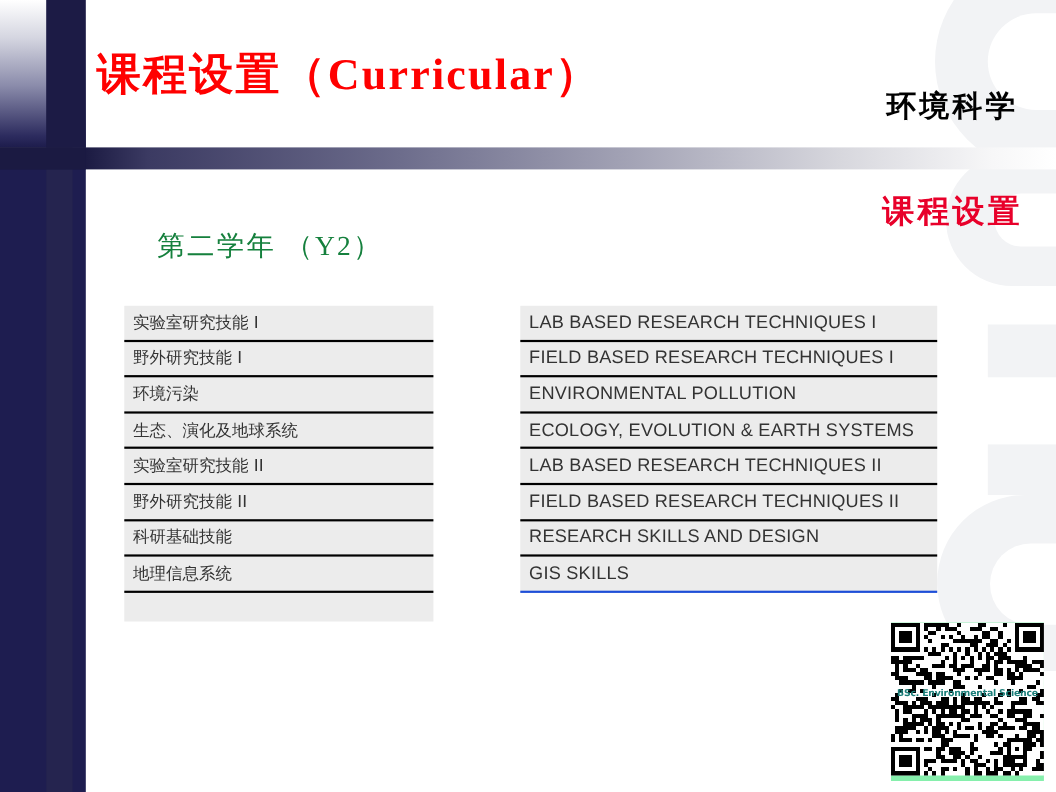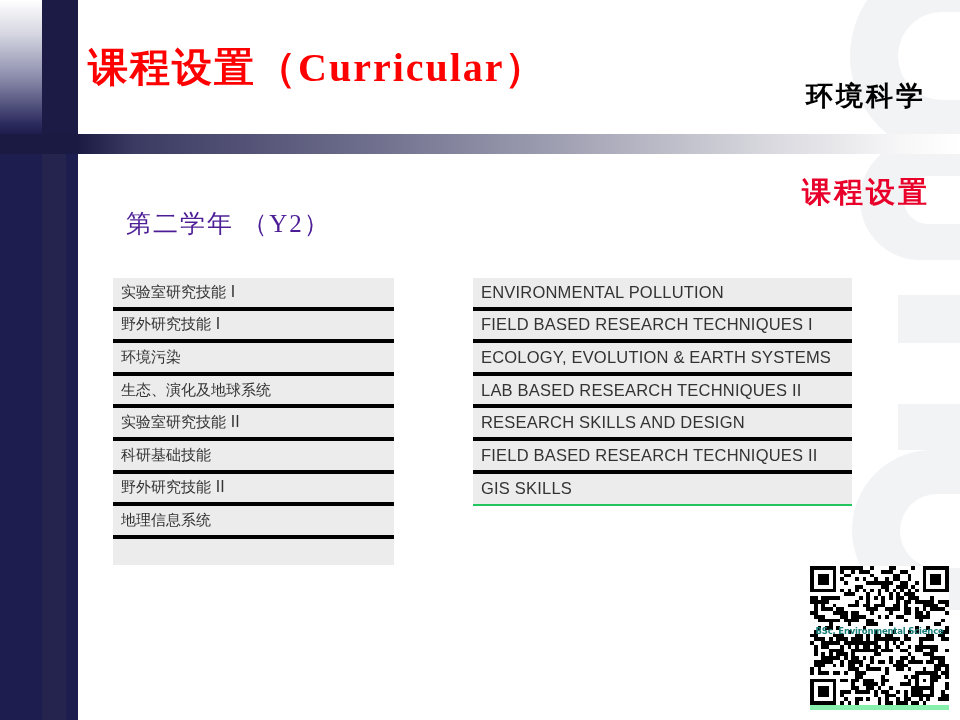--- a/index.html
+++ b/index.html
@@ -181,24 +181,24 @@
     font-weight: bold;
     font-size: 29px;
     letter-spacing: 3px;
     white-space: nowrap;
     text-align: right;
   }
 
   
   .year-subtitle {
     position: absolute;
-    left: 126px;
+    left: 143px;
     top: 207px;
     z-index: 5;
-    color: #4c1d95;
+    color: #15803d;
     font-family: "Liberation Serif", "DejaVu Serif", serif;
     font-size: 25px;
     letter-spacing: 2px;
     white-space: nowrap;
   }
 
   
   .course-table {
     position: absolute;
     z-index: 5;
@@ -211,21 +211,21 @@
     width: 281px;
   }
   .course-table.en {
     left: 473px;
     top: 278px;
     width: 379px;
   }
   .course-row {
     height: 32.6px;
     box-sizing: border-box;
-    border-bottom: 4px solid #000000;
+    border-bottom: 2px solid #000000;
     display: flex;
     align-items: center;
     padding-left: 8px;
     color: #333333;
     white-space: nowrap;
     overflow: hidden;
   }
   .course-table.cn .course-row {
     font-size: 15px;
     font-family: "DejaVu Sans", sans-serif;
@@ -233,21 +233,21 @@
   .course-table.en .course-row {
     font-size: 16.5px;
     letter-spacing: 0.2px;
     font-family: "Liberation Sans", sans-serif;
   }
   .course-row.spacer {
     border-bottom: none;
     height: 22px;
   }
   .course-table.cn .course-row.spacer { height: 26px; }
-  .course-table.en .course-row.last { border-bottom: 2px solid #22c55e; }
+  .course-table.en .course-row.last { border-bottom: 2px solid #1d4ed8; }
 
   
   .qr-wrap {
     position: absolute;
     left: 810px;
     top: 566px;
     width: 139px;
     height: 144px;
     z-index: 6;
     background: #86efac;
@@ -291,33 +291,34 @@
   <div class="label-section">课程设置</div>
 
   <div class="year-subtitle">第二学年 （Y2）</div>
 
   <div class="course-table cn">
       <div class="course-row">实验室研究技能 I</div>
       <div class="course-row">野外研究技能 I</div>
       <div class="course-row">环境污染</div>
       <div class="course-row">生态、演化及地球系统</div>
       <div class="course-row">实验室研究技能 II</div>
+      <div class="course-row">野外研究技能 II</div>
       <div class="course-row">科研基础技能</div>
-      <div class="course-row">野外研究技能 II</div>
       <div class="course-row">地理信息系统</div>
       <div class="course-row spacer"></div>
     </div>
 
   <div class="course-table en">
+      <div class="course-row">LAB BASED RESEARCH TECHNIQUES  I</div>
+      <div class="course-row">FIELD BASED RESEARCH TECHNIQUES  I</div>
       <div class="course-row">ENVIRONMENTAL POLLUTION</div>
-      <div class="course-row">FIELD BASED RESEARCH TECHNIQUES  I</div>
       <div class="course-row">ECOLOGY, EVOLUTION &amp; EARTH SYSTEMS</div>
       <div class="course-row">LAB BASED RESEARCH TECHNIQUES  II</div>
+      <div class="course-row">FIELD BASED RESEARCH TECHNIQUES  II</div>
       <div class="course-row">RESEARCH SKILLS AND DESIGN</div>
-      <div class="course-row">FIELD BASED RESEARCH TECHNIQUES  II</div>
       <div class="course-row last">GIS SKILLS</div>
     </div>
 
   <div class="qr-wrap">
     <svg width="139" height="139" viewBox="0 0 37 37" shape-rendering="crispEdges">
       <rect width="37" height="37" fill="#ffffff"></rect>
       <g id="qr-modules" fill="#000000">
           <path d="M0 0h1v1h-1zM1 0h1v1h-1zM2 0h1v1h-1zM3 0h1v1h-1zM4 0h1v1h-1zM5 0h1v1h-1zM6 0h1v1h-1zM8 0h1v1h-1zM9 0h1v1h-1zM10 0h1v1h-1zM11 0h1v1h-1zM12 0h1v1h-1zM13 0h1v1h-1zM16 0h1v1h-1zM21 0h1v1h-1zM22 0h1v1h-1zM27 0h1v1h-1zM30 0h1v1h-1zM31 0h1v1h-1zM32 0h1v1h-1zM33 0h1v1h-1zM34 0h1v1h-1zM35 0h1v1h-1zM36 0h1v1h-1zM0 1h1v1h-1zM6 1h1v1h-1zM8 1h1v1h-1zM11 1h1v1h-1zM13 1h1v1h-1zM14 1h1v1h-1zM15 1h1v1h-1zM19 1h1v1h-1zM20 1h1v1h-1zM21 1h1v1h-1zM24 1h1v1h-1zM25 1h1v1h-1zM30 1h1v1h-1zM36 1h1v1h-1zM0 2h1v1h-1zM2 2h1v1h-1zM3 2h1v1h-1zM4 2h1v1h-1zM6 2h1v1h-1zM9 2h1v1h-1zM10 2h1v1h-1zM16 2h1v1h-1zM22 2h1v1h-1zM23 2h1v1h-1zM26 2h1v1h-1zM30 2h1v1h-1zM32 2h1v1h-1zM33 2h1v1h-1zM34 2h1v1h-1zM36 2h1v1h-1zM0 3h1v1h-1zM2 3h1v1h-1zM3 3h1v1h-1zM4 3h1v1h-1zM6 3h1v1h-1zM8 3h1v1h-1zM12 3h1v1h-1zM14 3h1v1h-1zM17 3h1v1h-1zM20 3h1v1h-1zM22 3h1v1h-1zM23 3h1v1h-1zM26 3h1v1h-1zM30 3h1v1h-1zM32 3h1v1h-1zM33 3h1v1h-1zM34 3h1v1h-1zM36 3h1v1h-1zM0 4h1v1h-1zM2 4h1v1h-1zM3 4h1v1h-1zM4 4h1v1h-1zM6 4h1v1h-1zM9 4h1v1h-1zM15 4h1v1h-1zM16 4h1v1h-1zM17 4h1v1h-1zM18 4h1v1h-1zM19 4h1v1h-1zM20 4h1v1h-1zM21 4h1v1h-1zM24 4h1v1h-1zM25 4h1v1h-1zM28 4h1v1h-1zM30 4h1v1h-1zM32 4h1v1h-1zM33 4h1v1h-1zM34 4h1v1h-1zM36 4h1v1h-1zM0 5h1v1h-1zM6 5h1v1h-1zM12 5h1v1h-1zM13 5h1v1h-1zM19 5h1v1h-1zM20 5h1v1h-1zM23 5h1v1h-1zM24 5h1v1h-1zM25 5h1v1h-1zM27 5h1v1h-1zM30 5h1v1h-1zM36 5h1v1h-1zM0 6h1v1h-1zM1 6h1v1h-1zM2 6h1v1h-1zM3 6h1v1h-1zM4 6h1v1h-1zM5 6h1v1h-1zM6 6h1v1h-1zM8 6h1v1h-1zM10 6h1v1h-1zM12 6h1v1h-1zM14 6h1v1h-1zM16 6h1v1h-1zM18 6h1v1h-1zM20 6h1v1h-1zM22 6h1v1h-1zM24 6h1v1h-1zM26 6h1v1h-1zM28 6h1v1h-1zM30 6h1v1h-1zM31 6h1v1h-1zM32 6h1v1h-1zM33 6h1v1h-1zM34 6h1v1h-1zM35 6h1v1h-1zM36 6h1v1h-1zM9 7h1v1h-1zM10 7h1v1h-1zM11 7h1v1h-1zM15 7h1v1h-1zM18 7h1v1h-1zM21 7h1v1h-1zM23 7h1v1h-1zM25 7h1v1h-1zM26 7h1v1h-1zM27 7h1v1h-1zM0 8h1v1h-1zM1 8h1v1h-1zM3 8h1v1h-1zM4 8h1v1h-1zM5 8h1v1h-1zM6 8h1v1h-1zM7 8h1v1h-1zM13 8h1v1h-1zM15 8h1v1h-1zM17 8h1v1h-1zM19 8h1v1h-1zM21 8h1v1h-1zM23 8h1v1h-1zM24 8h1v1h-1zM26 8h1v1h-1zM27 8h1v1h-1zM28 8h1v1h-1zM32 8h1v1h-1zM0 9h1v1h-1zM1 9h1v1h-1zM2 9h1v1h-1zM3 9h1v1h-1zM4 9h1v1h-1zM12 9h1v1h-1zM15 9h1v1h-1zM19 9h1v1h-1zM23 9h1v1h-1zM25 9h1v1h-1zM26 9h1v1h-1zM28 9h1v1h-1zM29 9h1v1h-1zM30 9h1v1h-1zM31 9h1v1h-1zM32 9h1v1h-1zM34 9h1v1h-1zM35 9h1v1h-1zM36 9h1v1h-1zM1 10h1v1h-1zM3 10h1v1h-1zM6 10h1v1h-1zM10 10h1v1h-1zM11 10h1v1h-1zM12 10h1v1h-1zM14 10h1v1h-1zM15 10h1v1h-1zM17 10h1v1h-1zM18 10h1v1h-1zM19 10h1v1h-1zM22 10h1v1h-1zM23 10h1v1h-1zM25 10h1v1h-1zM30 10h1v1h-1zM31 10h1v1h-1zM32 10h1v1h-1zM33 10h1v1h-1zM36 10h1v1h-1zM1 11h1v1h-1zM3 11h1v1h-1zM4 11h1v1h-1zM5 11h1v1h-1zM7 11h1v1h-1zM8 11h1v1h-1zM15 11h1v1h-1zM16 11h1v1h-1zM17 11h1v1h-1zM20 11h1v1h-1zM21 11h1v1h-1zM22 11h1v1h-1zM23 11h1v1h-1zM25 11h1v1h-1zM26 11h1v1h-1zM28 11h1v1h-1zM30 11h1v1h-1zM32 11h1v1h-1zM33 11h1v1h-1zM34 11h1v1h-1zM35 11h1v1h-1zM0 12h1v1h-1zM1 12h1v1h-1zM6 12h1v1h-1zM7 12h1v1h-1zM8 12h1v1h-1zM9 12h1v1h-1zM11 12h1v1h-1zM12 12h1v1h-1zM16 12h1v1h-1zM21 12h1v1h-1zM25 12h1v1h-1zM26 12h1v1h-1zM28 12h1v1h-1zM29 12h1v1h-1zM31 12h1v1h-1zM36 12h1v1h-1zM1 13h1v1h-1zM2 13h1v1h-1zM3 13h1v1h-1zM8 13h1v1h-1zM9 13h1v1h-1zM11 13h1v1h-1zM12 13h1v1h-1zM13 13h1v1h-1zM14 13h1v1h-1zM18 13h1v1h-1zM20 13h1v1h-1zM23 13h1v1h-1zM24 13h1v1h-1zM28 13h1v1h-1zM29 13h1v1h-1zM30 13h1v1h-1zM31 13h1v1h-1zM2 14h1v1h-1zM3 14h1v1h-1zM4 14h1v1h-1zM5 14h1v1h-1zM6 14h1v1h-1zM7 14h1v1h-1zM9 14h1v1h-1zM10 14h1v1h-1zM11 14h1v1h-1zM12 14h1v1h-1zM15 14h1v1h-1zM16 14h1v1h-1zM25 14h1v1h-1zM29 14h1v1h-1zM35 14h1v1h-1zM5 15h1v1h-1zM10 15h1v1h-1zM15 15h1v1h-1zM16 15h1v1h-1zM17 15h1v1h-1zM21 15h1v1h-1zM33 15h1v1h-1zM34 15h1v1h-1zM2 16h1v1h-1zM4 16h1v1h-1zM5 16h1v1h-1zM7 16h1v1h-1zM14 16h1v1h-1zM28 16h1v1h-1zM31 16h1v1h-1zM36 16h1v1h-1zM1 17h1v1h-1zM10 17h1v1h-1zM17 17h1v1h-1zM22 17h1v1h-1zM26 17h1v1h-1zM28 17h1v1h-1zM35 17h1v1h-1zM36 17h1v1h-1zM0 18h1v1h-1zM1 18h1v1h-1zM6 18h1v1h-1zM7 18h1v1h-1zM8 18h1v1h-1zM12 18h1v1h-1zM13 18h1v1h-1zM15 18h1v1h-1zM17 18h1v1h-1zM18 18h1v1h-1zM20 18h1v1h-1zM21 18h1v1h-1zM25 18h1v1h-1zM31 18h1v1h-1zM32 18h1v1h-1zM34 18h1v1h-1zM35 18h1v1h-1zM1 19h1v1h-1zM2 19h1v1h-1zM3 19h1v1h-1zM5 19h1v1h-1zM7 19h1v1h-1zM8 19h1v1h-1zM9 19h1v1h-1zM11 19h1v1h-1zM12 19h1v1h-1zM13 19h1v1h-1zM15 19h1v1h-1zM17 19h1v1h-1zM18 19h1v1h-1zM19 19h1v1h-1zM20 19h1v1h-1zM21 19h1v1h-1zM22 19h1v1h-1zM23 19h1v1h-1zM25 19h1v1h-1zM26 19h1v1h-1zM29 19h1v1h-1zM30 19h1v1h-1zM31 19h1v1h-1zM32 19h1v1h-1zM35 19h1v1h-1zM36 19h1v1h-1zM0 20h1v1h-1zM3 20h1v1h-1zM4 20h1v1h-1zM5 20h1v1h-1zM6 20h1v1h-1zM7 20h1v1h-1zM9 20h1v1h-1zM10 20h1v1h-1zM11 20h1v1h-1zM12 20h1v1h-1zM13 20h1v1h-1zM14 20h1v1h-1zM15 20h1v1h-1zM16 20h1v1h-1zM17 20h1v1h-1zM20 20h1v1h-1zM22 20h1v1h-1zM24 20h1v1h-1zM29 20h1v1h-1zM1 21h1v1h-1zM3 21h1v1h-1zM4 21h1v1h-1zM8 21h1v1h-1zM10 21h1v1h-1zM12 21h1v1h-1zM14 21h1v1h-1zM15 21h1v1h-1zM17 21h1v1h-1zM18 21h1v1h-1zM20 21h1v1h-1zM23 21h1v1h-1zM26 21h1v1h-1zM28 21h1v1h-1zM29 21h1v1h-1zM30 21h1v1h-1zM31 21h1v1h-1zM32 21h1v1h-1zM33 21h1v1h-1zM1 22h1v1h-1zM5 22h1v1h-1zM6 22h1v1h-1zM7 22h1v1h-1zM8 22h1v1h-1zM11 22h1v1h-1zM12 22h1v1h-1zM13 22h1v1h-1zM14 22h1v1h-1zM15 22h1v1h-1zM16 22h1v1h-1zM17 22h1v1h-1zM19 22h1v1h-1zM20 22h1v1h-1zM21 22h1v1h-1zM24 22h1v1h-1zM25 22h1v1h-1zM28 22h1v1h-1zM29 22h1v1h-1zM32 22h1v1h-1zM33 22h1v1h-1zM36 22h1v1h-1zM1 23h1v1h-1zM3 23h1v1h-1zM5 23h1v1h-1zM7 23h1v1h-1zM8 23h1v1h-1zM9 23h1v1h-1zM11 23h1v1h-1zM17 23h1v1h-1zM18 23h1v1h-1zM26 23h1v1h-1zM30 23h1v1h-1zM31 23h1v1h-1zM32 23h1v1h-1zM3 24h1v1h-1zM4 24h1v1h-1zM5 24h1v1h-1zM6 24h1v1h-1zM7 24h1v1h-1zM9 24h1v1h-1zM11 24h1v1h-1zM12 24h1v1h-1zM14 24h1v1h-1zM16 24h1v1h-1zM21 24h1v1h-1zM24 24h1v1h-1zM25 24h1v1h-1zM27 24h1v1h-1zM32 24h1v1h-1zM33 24h1v1h-1zM34 24h1v1h-1zM35 24h1v1h-1zM1 25h1v1h-1zM2 25h1v1h-1zM3 25h1v1h-1zM4 25h1v1h-1zM5 25h1v1h-1zM8 25h1v1h-1zM10 25h1v1h-1zM11 25h1v1h-1zM12 25h1v1h-1zM13 25h1v1h-1zM16 25h1v1h-1zM18 25h1v1h-1zM19 25h1v1h-1zM21 25h1v1h-1zM23 25h1v1h-1zM24 25h1v1h-1zM26 25h1v1h-1zM27 25h1v1h-1zM28 25h1v1h-1zM29 25h1v1h-1zM31 25h1v1h-1zM32 25h1v1h-1zM34 25h1v1h-1zM35 25h1v1h-1zM1 26h1v1h-1zM2 26h1v1h-1zM3 26h1v1h-1zM6 26h1v1h-1zM8 26h1v1h-1zM10 26h1v1h-1zM11 26h1v1h-1zM13 26h1v1h-1zM15 26h1v1h-1zM22 26h1v1h-1zM23 26h1v1h-1zM24 26h1v1h-1zM25 26h1v1h-1zM33 26h1v1h-1zM34 26h1v1h-1zM35 26h1v1h-1zM36 26h1v1h-1zM0 27h1v1h-1zM2 27h1v1h-1zM10 27h1v1h-1zM11 27h1v1h-1zM12 27h1v1h-1zM15 27h1v1h-1zM16 27h1v1h-1zM17 27h1v1h-1zM18 27h1v1h-1zM20 27h1v1h-1zM23 27h1v1h-1zM24 27h1v1h-1zM26 27h1v1h-1zM30 27h1v1h-1zM33 27h1v1h-1zM34 27h1v1h-1zM36 27h1v1h-1zM0 28h1v1h-1zM2 28h1v1h-1zM3 28h1v1h-1zM4 28h1v1h-1zM6 28h1v1h-1zM7 28h1v1h-1zM9 28h1v1h-1zM12 28h1v1h-1zM13 28h1v1h-1zM14 28h1v1h-1zM20 28h1v1h-1zM28 28h1v1h-1zM29 28h1v1h-1zM30 28h1v1h-1zM31 28h1v1h-1zM32 28h1v1h-1zM33 28h1v1h-1zM35 28h1v1h-1zM36 28h1v1h-1zM12 29h1v1h-1zM13 29h1v1h-1zM19 29h1v1h-1zM25 29h1v1h-1zM27 29h1v1h-1zM28 29h1v1h-1zM32 29h1v1h-1zM33 29h1v1h-1zM34 29h1v1h-1zM36 29h1v1h-1zM0 30h1v1h-1zM1 30h1v1h-1zM2 30h1v1h-1zM3 30h1v1h-1zM4 30h1v1h-1zM5 30h1v1h-1zM6 30h1v1h-1zM8 30h1v1h-1zM9 30h1v1h-1zM11 30h1v1h-1zM12 30h1v1h-1zM14 30h1v1h-1zM15 30h1v1h-1zM16 30h1v1h-1zM19 30h1v1h-1zM20 30h1v1h-1zM26 30h1v1h-1zM28 30h1v1h-1zM30 30h1v1h-1zM32 30h1v1h-1zM33 30h1v1h-1zM0 31h1v1h-1zM6 31h1v1h-1zM11 31h1v1h-1zM14 31h1v1h-1zM15 31h1v1h-1zM16 31h1v1h-1zM17 31h1v1h-1zM19 31h1v1h-1zM24 31h1v1h-1zM25 31h1v1h-1zM26 31h1v1h-1zM28 31h1v1h-1zM32 31h1v1h-1zM36 31h1v1h-1zM0 32h1v1h-1zM2 32h1v1h-1zM3 32h1v1h-1zM4 32h1v1h-1zM6 32h1v1h-1zM11 32h1v1h-1zM12 32h1v1h-1zM15 32h1v1h-1zM16 32h1v1h-1zM18 32h1v1h-1zM21 32h1v1h-1zM27 32h1v1h-1zM28 32h1v1h-1zM29 32h1v1h-1zM30 32h1v1h-1zM31 32h1v1h-1zM32 32h1v1h-1zM36 32h1v1h-1zM0 33h1v1h-1zM2 33h1v1h-1zM3 33h1v1h-1zM4 33h1v1h-1zM6 33h1v1h-1zM8 33h1v1h-1zM9 33h1v1h-1zM10 33h1v1h-1zM12 33h1v1h-1zM13 33h1v1h-1zM14 33h1v1h-1zM15 33h1v1h-1zM17 33h1v1h-1zM19 33h1v1h-1zM20 33h1v1h-1zM23 33h1v1h-1zM25 33h1v1h-1zM27 33h1v1h-1zM28 33h1v1h-1zM29 33h1v1h-1zM32 33h1v1h-1zM35 33h1v1h-1zM0 34h1v1h-1zM2 34h1v1h-1zM3 34h1v1h-1zM4 34h1v1h-1zM6 34h1v1h-1zM8 34h1v1h-1zM17 34h1v1h-1zM20 34h1v1h-1zM21 34h1v1h-1zM22 34h1v1h-1zM25 34h1v1h-1zM27 34h1v1h-1zM28 34h1v1h-1zM29 34h1v1h-1zM30 34h1v1h-1zM31 34h1v1h-1zM32 34h1v1h-1zM35 34h1v1h-1zM36 34h1v1h-1zM0 35h1v1h-1zM6 35h1v1h-1zM9 35h1v1h-1zM12 35h1v1h-1zM13 35h1v1h-1zM15 35h1v1h-1zM18 35h1v1h-1zM20 35h1v1h-1zM23 35h1v1h-1zM25 35h1v1h-1zM26 35h1v1h-1zM29 35h1v1h-1zM31 35h1v1h-1zM34 35h1v1h-1zM35 35h1v1h-1zM36 35h1v1h-1zM0 36h1v1h-1zM1 36h1v1h-1zM2 36h1v1h-1zM3 36h1v1h-1zM4 36h1v1h-1zM5 36h1v1h-1zM6 36h1v1h-1zM8 36h1v1h-1zM10 36h1v1h-1zM12 36h1v1h-1zM18 36h1v1h-1zM20 36h1v1h-1zM21 36h1v1h-1zM23 36h1v1h-1zM24 36h1v1h-1zM25 36h1v1h-1zM27 36h1v1h-1zM28 36h1v1h-1zM30 36h1v1h-1z" fill="#000000"></path>
         </g>
     </svg>

